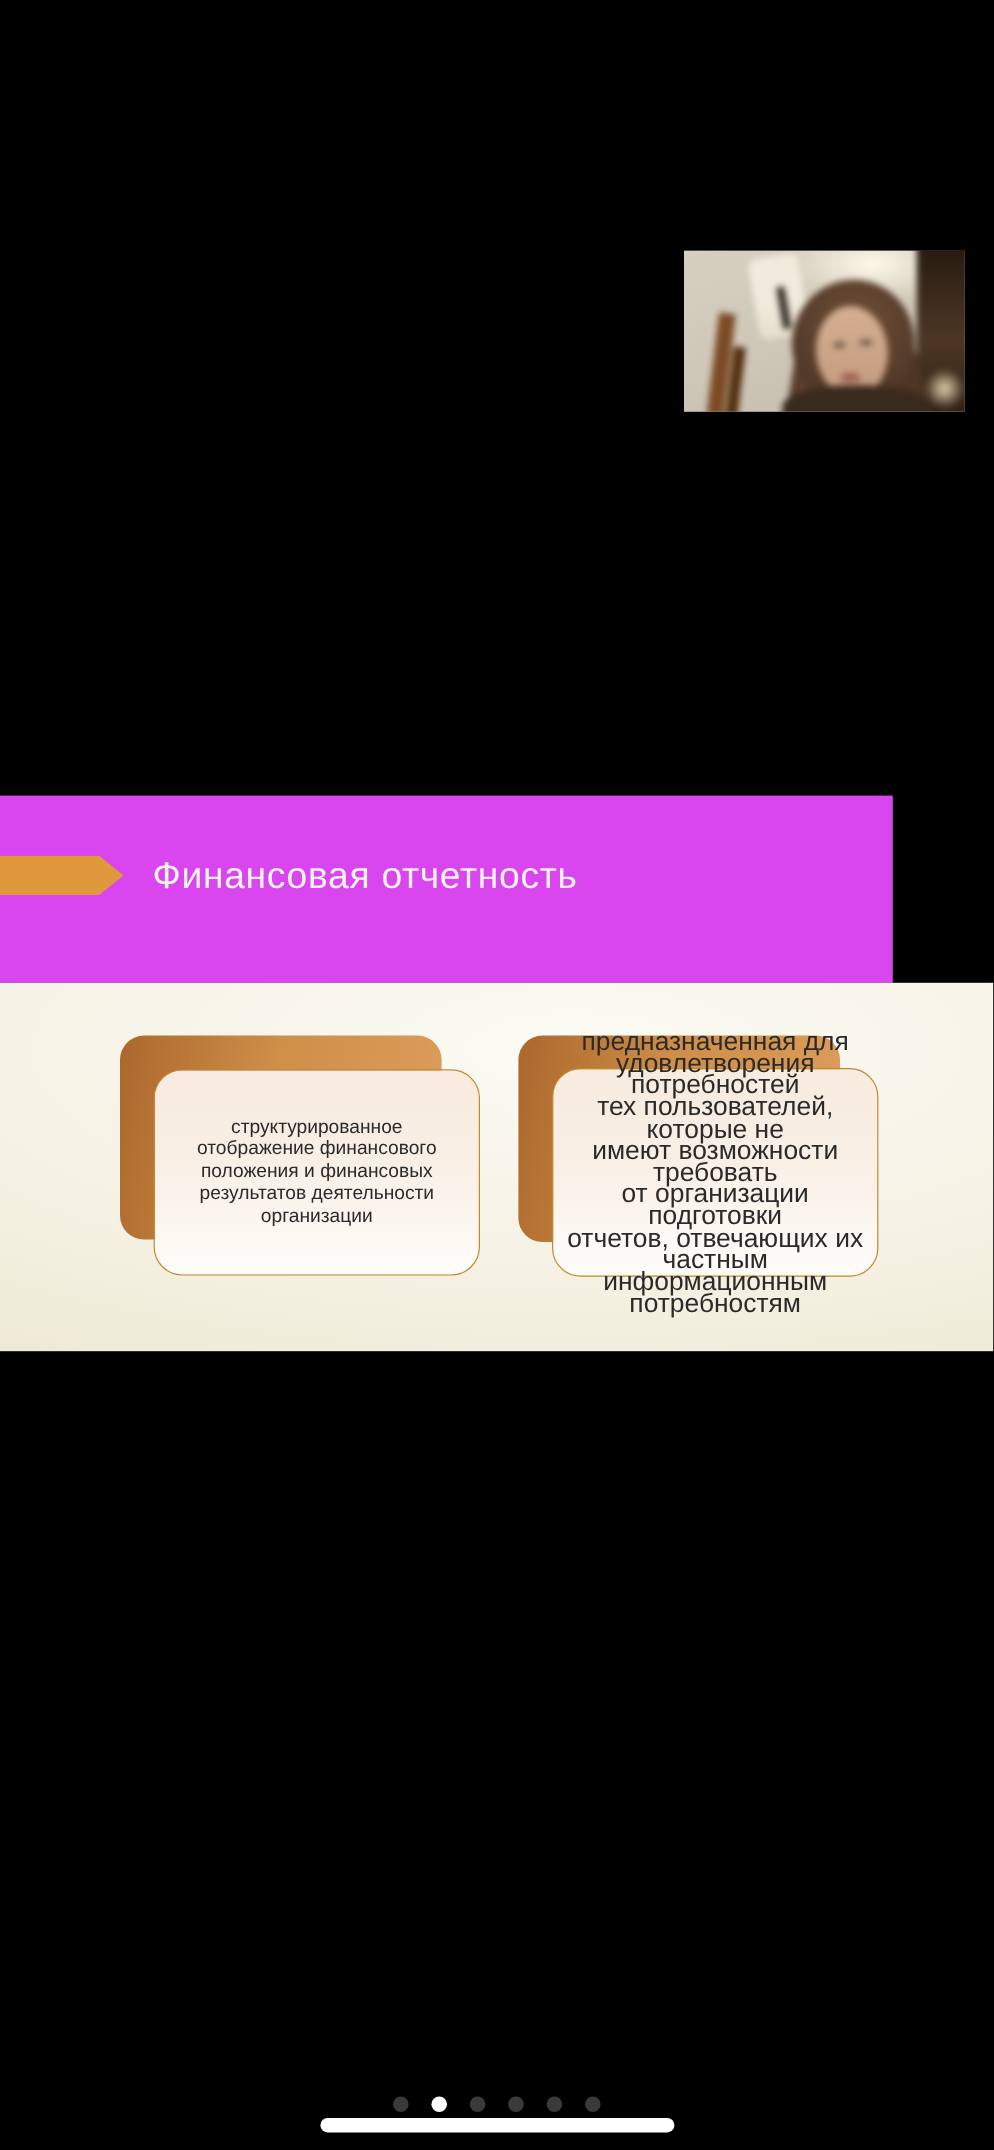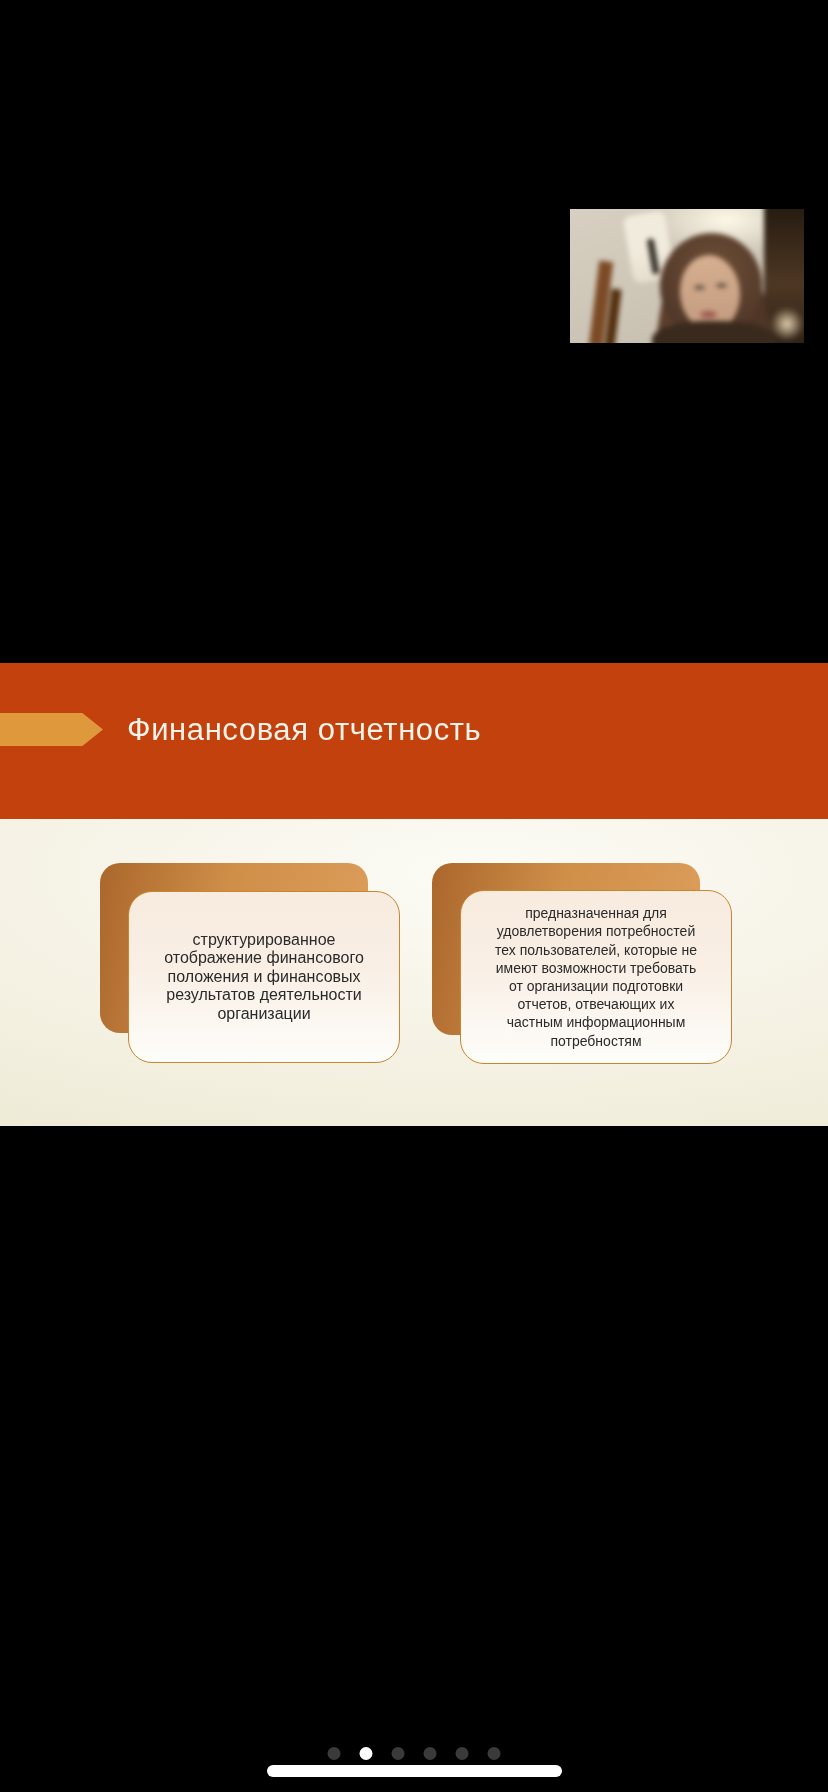--- a/index.html
+++ b/index.html
@@ -31,39 +31,39 @@
   .v-face{position:absolute;left:116px;top:52px;width:60px;height:76px;border-radius:50%;
           background:linear-gradient(#d6ae90,#c29b7e);transform:rotate(-5deg);}
   .v-eye{position:absolute;width:11px;height:5px;border-radius:50%;background:#6b5948;}
   .v-eye.l{left:130px;top:82px;} .v-eye.r{left:152px;top:80px;}
   .v-mouth{position:absolute;left:136px;top:108px;width:17px;height:7px;border-radius:50%;background:#9c5b50;}
   .v-body{position:absolute;left:88px;top:118px;width:124px;height:40px;border-radius:45% 45% 0 0;
           background:#3a2a1e;}
 
   
   .slide{position:absolute;left:0;top:663px;width:828px;height:463px;}
-  .slide-header{position:absolute;left:0;top:0;width:828px;height:156px;background:#c2410c;}
+  .slide-header{position:absolute;left:0;top:0;width:744px;height:156px;background:#d946ef;}
   .title-arrow{position:absolute;left:0;top:50px;width:103px;height:33px;background:#e0983d;
                clip-path:polygon(0 0,80% 0,100% 50%,80% 100%,0 100%);}
   .slide-title{position:absolute;left:127px;top:50px;height:33px;line-height:33px;margin:0;
                font-size:31px;font-weight:400;letter-spacing:.6px;color:#f4f3ea;}
   .slide-body{position:absolute;left:0;top:156px;width:828px;height:307px;
               background:radial-gradient(140% 130% at 58% 18%,#fcfbf5 0%,#f3f0e0 55%,#e7e3ca 100%);}
   .card-back{position:absolute;width:268px;height:170px;border-radius:20px;
              background:linear-gradient(100deg,#ab672c 0%,#cf8f49 45%,#dd9e5c 100%);}
   .card-back.left{left:100px;top:44px;}
   .card-back.right{left:432px;top:44px;height:172px;}
   .card-front{position:absolute;width:272px;border-radius:24px;border:1.5px solid #c6872f;
               background:linear-gradient(#f8ebdf 0%,#f9efe5 45%,#fefdfa 100%);
               display:flex;align-items:center;justify-content:center;box-sizing:border-box;}
   .card-front.left{left:128px;top:72px;height:172px;}
   .card-front.right{left:460px;top:71px;height:174px;}
   .card-text{margin:0;white-space:pre-line;text-align:center;color:#2a2a2a;}
   .card-front.left .card-text{font-size:16px;line-height:18.6px;}
-  .card-front.right .card-text{font-size:14px;line-height:18.2px;}
+  .card-front.right .card-text{font-size:22px;line-height:18.2px;}
 
   
   .page-indicator{position:absolute;left:50%;top:1747px;transform:translateX(-50%);
                   display:flex;gap:19px;}
   .dot{width:13px;height:13px;border-radius:50%;background:#3a3a3a;}
   .dot.active{background:#ffffff;}
   .home-indicator{position:absolute;left:267px;top:1765px;width:295px;height:12px;
                   border-radius:6px;background:#ffffff;}
 </style>
 </head>

